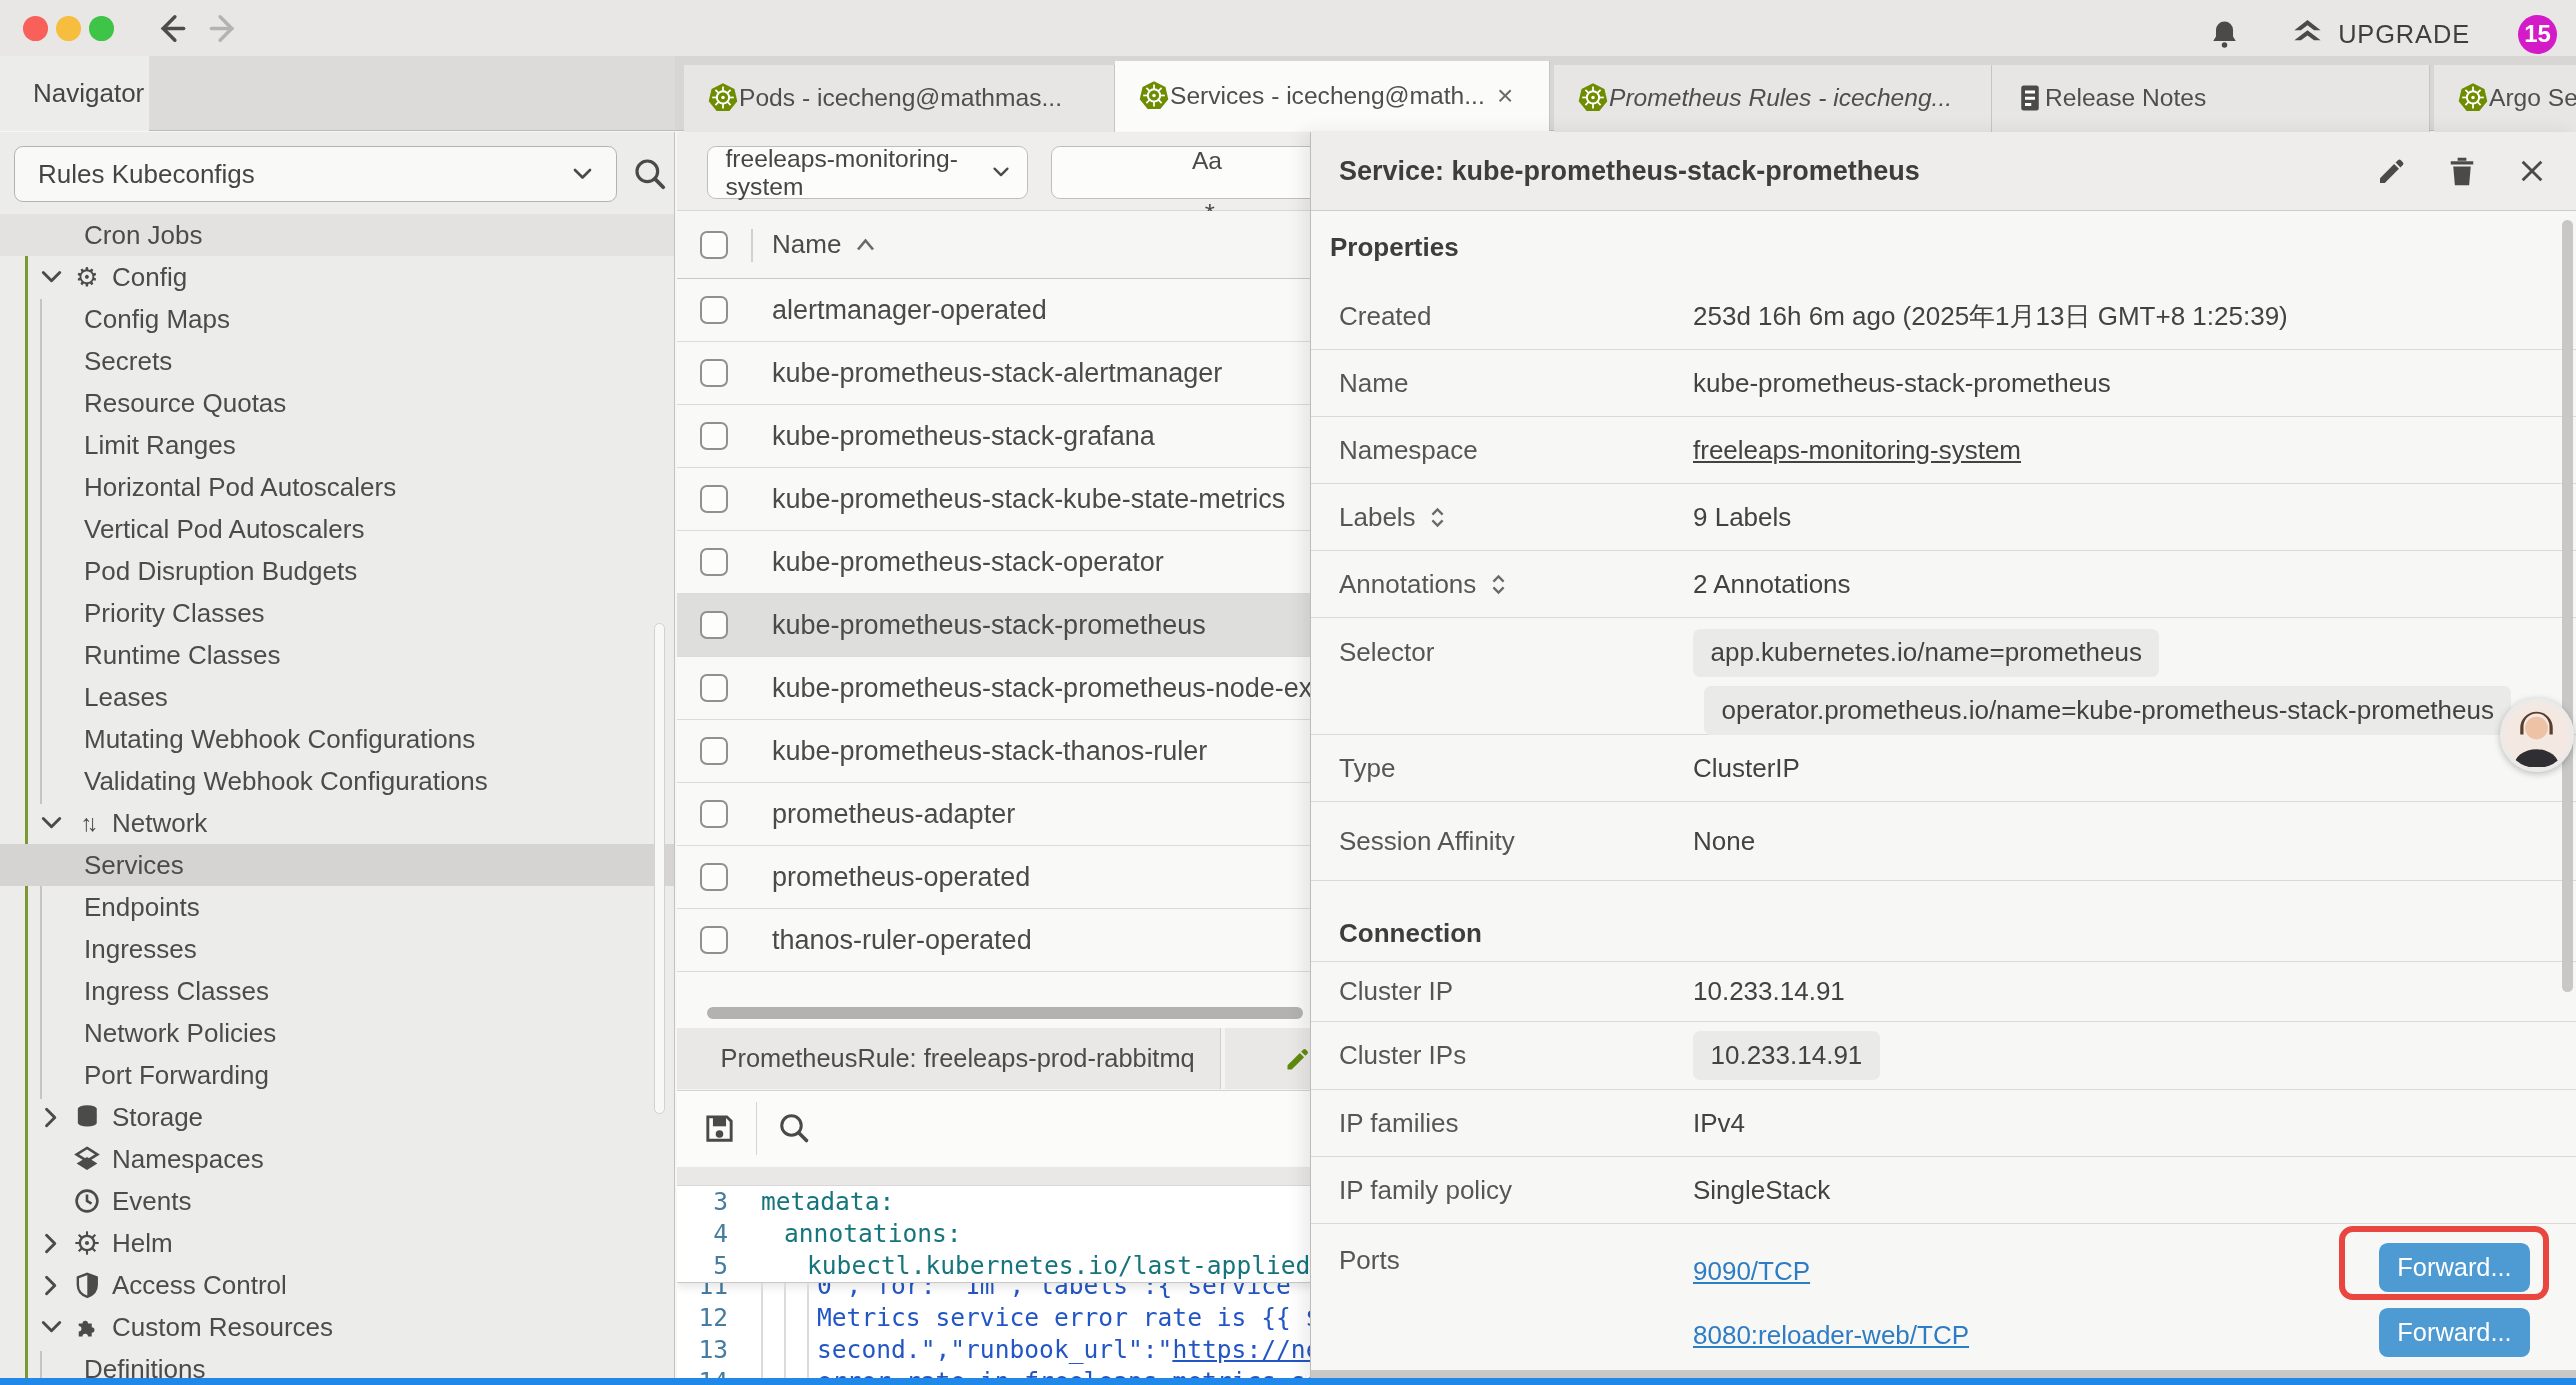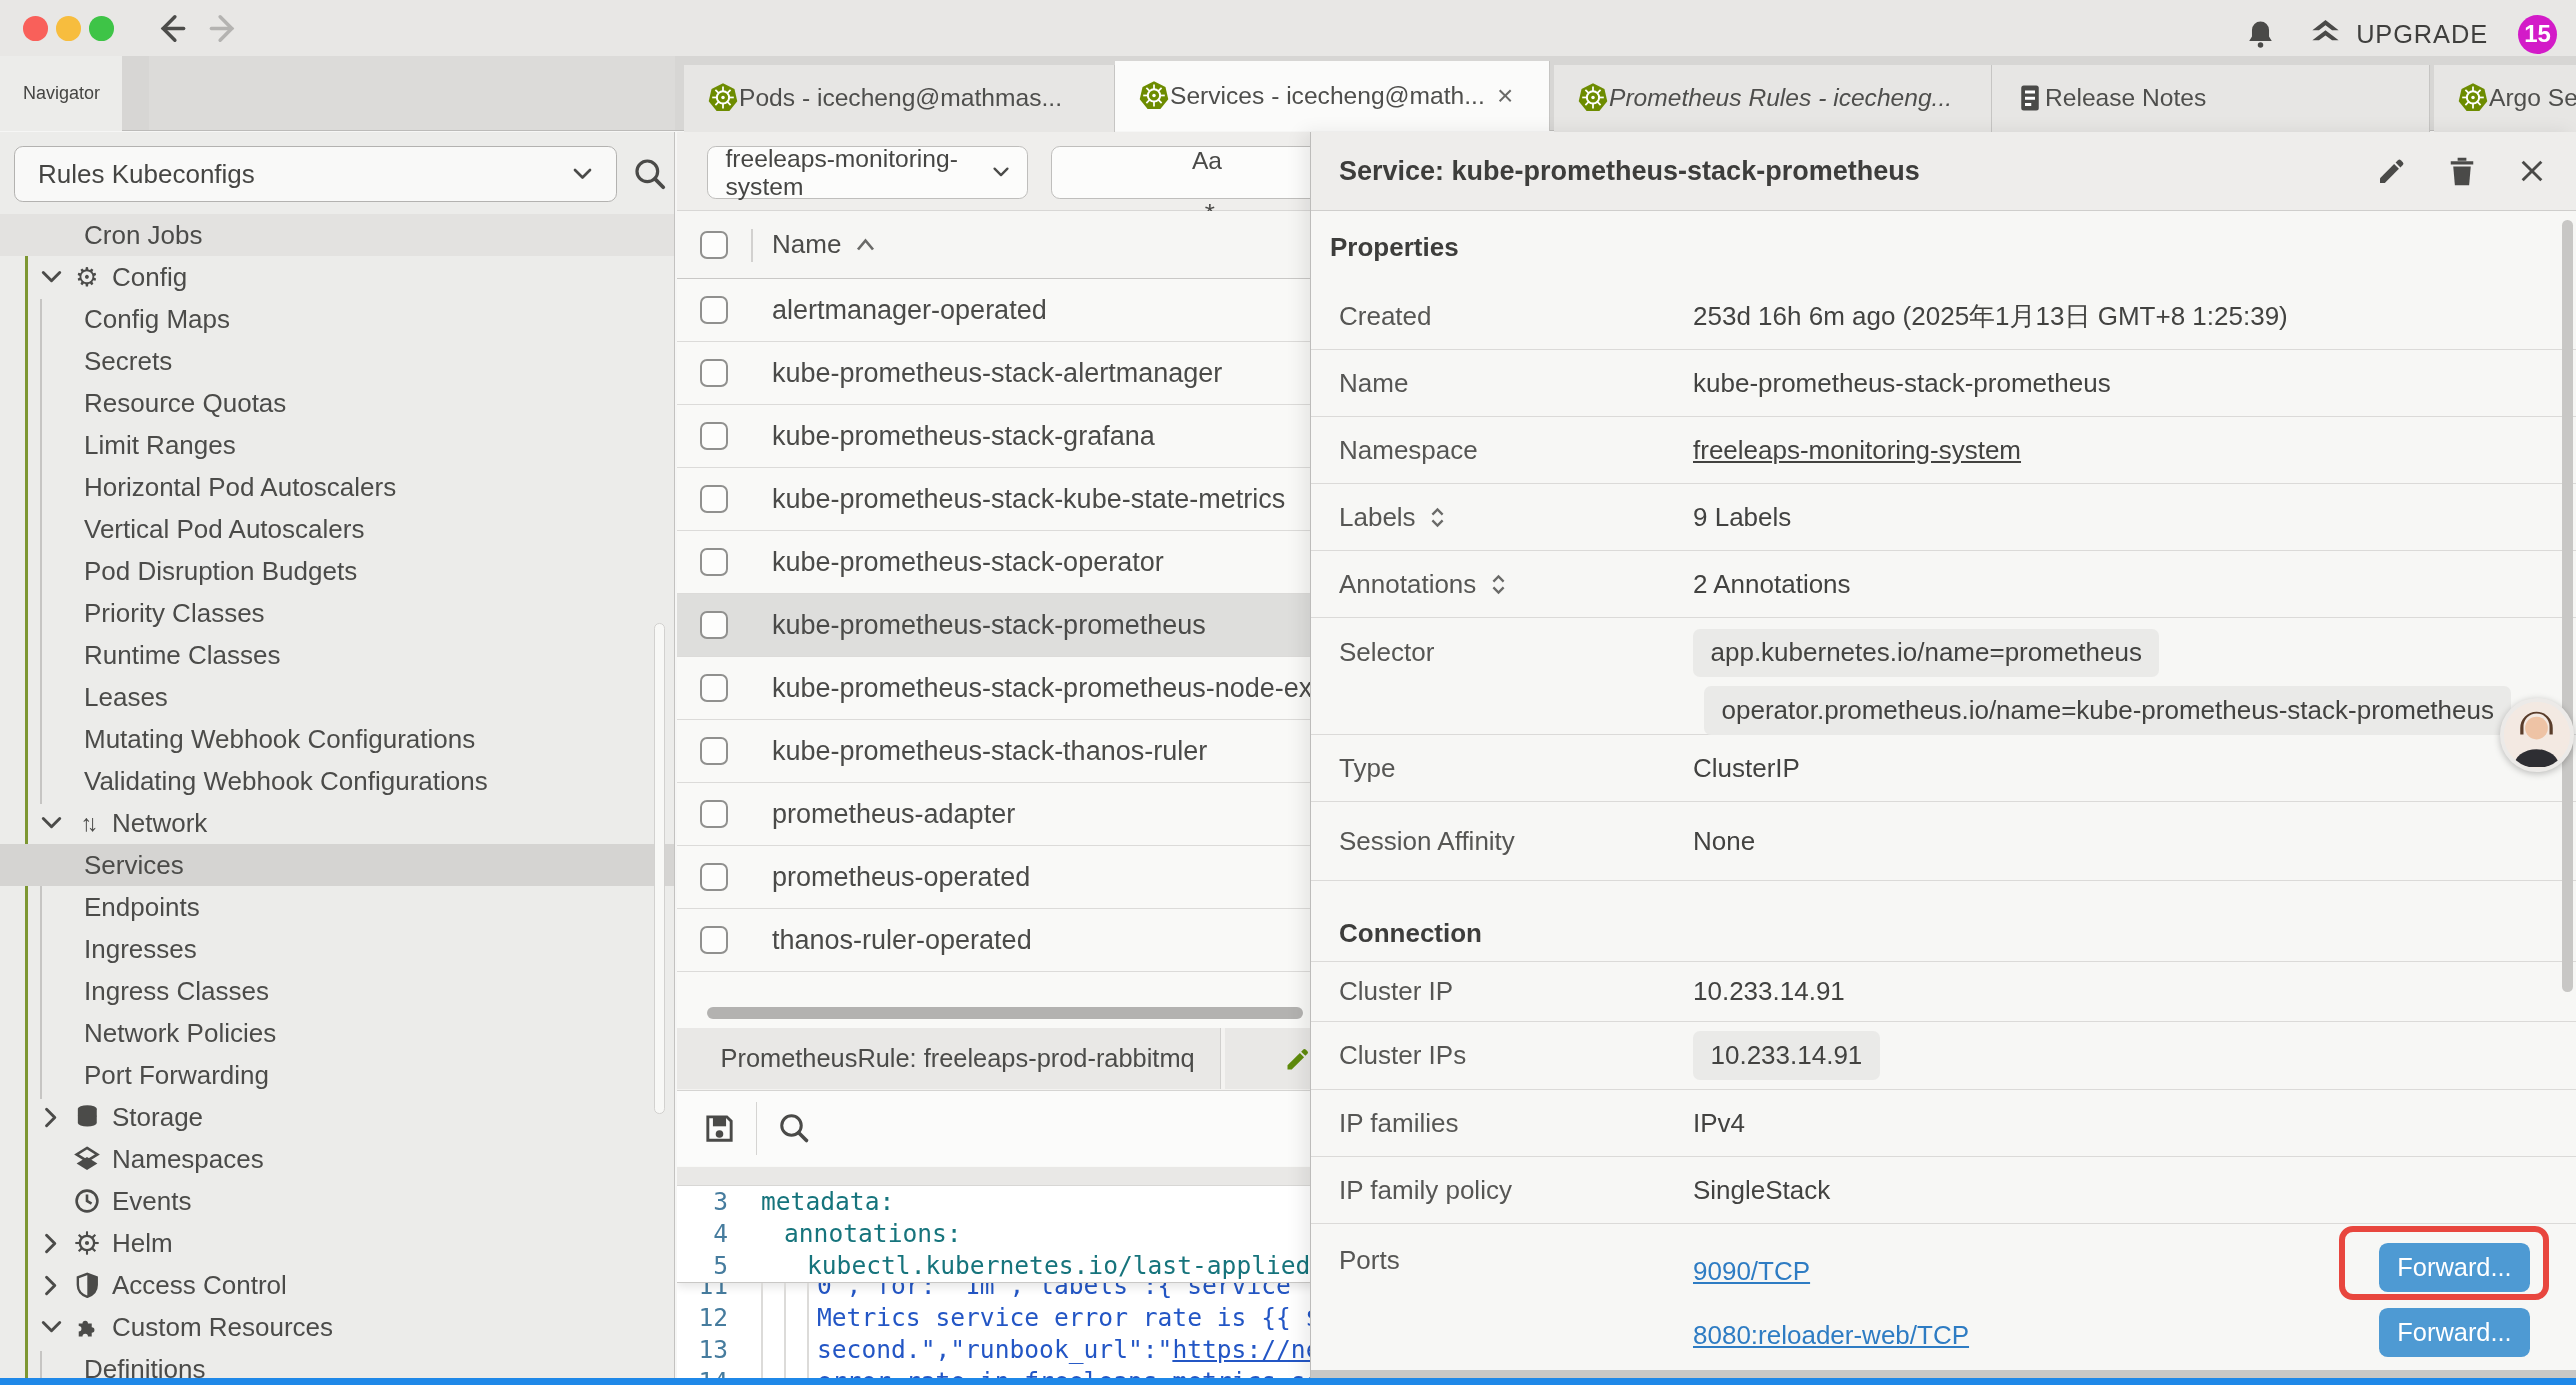--- a/index.html
+++ b/index.html
@@ -6,28 +6,28 @@
   html,body { width:2576px; height:1385px; overflow:hidden; }
   body { position:relative; font-family:"Liberation Sans",sans-serif; background:#f6f6f5; color:#4b4b49; }
   svg { display:block; }
 
   
   .titlebar { position:absolute; left:0; top:0; width:2576px; height:56px; background:#e8e7e5; }
   .tl { position:absolute; top:16px; width:24.6px; height:24.6px; border-radius:50%; }
   .tl.red{ left:23px; background:#f9605a; } .tl.yel{ left:56px; background:#f7bd3e; } .tl.grn{ left:89px; background:#3ec447; }
   .navarrow { position:absolute; top:10.5px; width:35px; height:35px; }
   .navarrow.back{ left:153px; } .navarrow.fwd{ left:207px; }
-  .tb-right { position:absolute; right:0; top:0; height:68px; display:flex; align-items:center; gap:30px; padding-right:19px; }
+  .tb-right { position:absolute; right:0; top:0; height:68px; display:flex; align-items:center; gap:48px; padding-right:19px; }
   .upgrade { display:flex; align-items:center; gap:12.3px; }
   .upgrade-label { font-size:25.4px; color:#3f3f3d; letter-spacing:0.9px; }
   .badge { width:39px; height:39px; border-radius:50%; background:#d31bc8; color:#fff; font-size:24px; font-weight:bold; display:flex; align-items:center; justify-content:center; }
 
   
   .tabstrip { position:absolute; left:0; top:56px; width:2576px; height:75px; background:#d7d6d4; border-bottom:1.8px solid #bcbbb9; }
-  .navtab { position:absolute; left:0; top:0; width:122px; height:75px; background:#ececea; display:flex; align-items:center; padding-left:23px; font-size:18px; color:#454543; }
+  .navtab { position:absolute; left:0; top:0; width:149px; height:75px; background:#ececea; display:flex; align-items:center; padding-left:33px; font-size:26px; color:#454543; }
   .navstrip-rest { position:absolute; left:149px; top:0; width:526px; height:74px; background:#dcdbd9; }
   .doctab { position:absolute; top:8.8px; height:67px; background:#e7e6e4; border-right:1.8px solid #c6c5c3; border-left:0.9px solid #cfcec c; display:flex; align-items:center; padding:0 23px; font-size:24.6px; color:#4e4e4c; overflow:hidden; white-space:nowrap; }
   .doctab.active { background:#fbfbfa; top:5.3px; height:70px; }
   .doctab .close { margin-left:12.3px; font-size:28px; color:#6a6a68; }
   .doctab.italic .label { font-style:italic; }
 
   
   .sidebar { position:absolute; left:0; top:132px; width:675px; height:1254px; background:#ececea; border-right:1.8px solid #c3c2c0; overflow:hidden; }
   .kubeselect { position:absolute; left:14px; top:14px; width:603px; height:56px; background:#f9f9f8; border:1.8px solid #b3b2b0; border-radius:8.8px; display:flex; align-items:center; font-size:26px; color:#454543; padding:0 23px; }
   .kubeselect .chev { margin-left:auto; }

